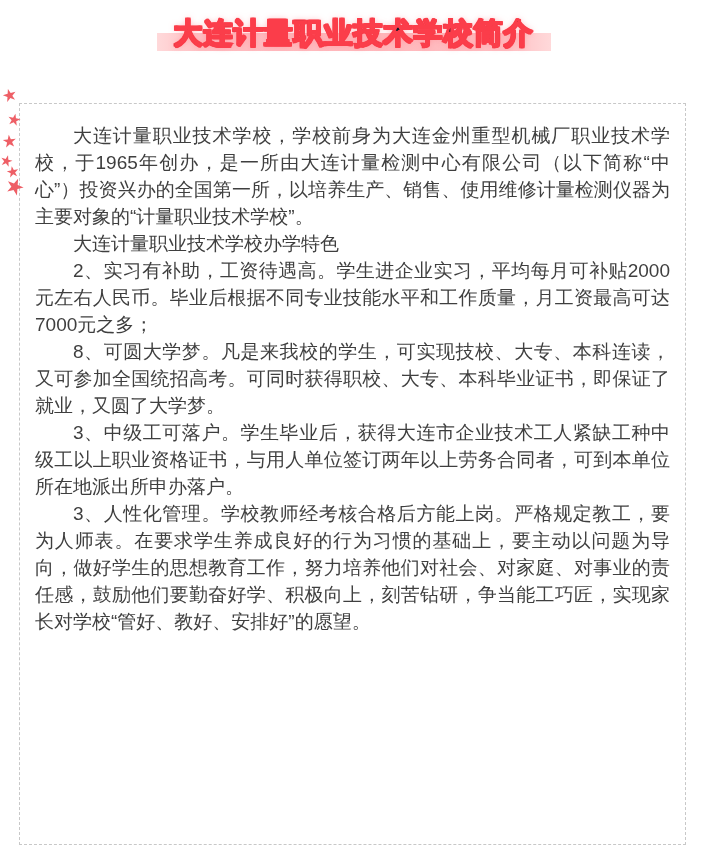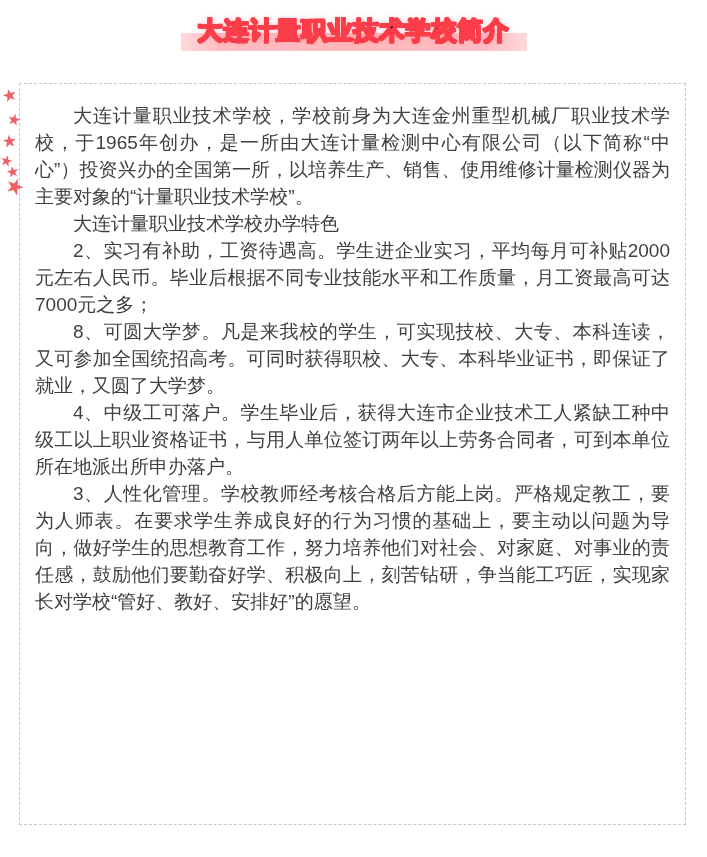--- a/index.html
+++ b/index.html
@@ -25,38 +25,38 @@
     position: absolute;
     left: 0; right: 0;
     top: 19px;
     height: 18px;
     background: linear-gradient(90deg, #ffd9da 0%, #ffbdc1 12%, #ffb9bd 50%, #ffbdc1 88%, #ffd9da 100%);
     z-index: 0;
   }
   .title-text {
     position: relative;
     z-index: 1;
-    font-size: 25px;
+    font-size: 29px;
     font-weight: bold;
     letter-spacing: 1px;
     color: #0f172a;
     -webkit-text-stroke: 1.4px #fb3d4a;
     text-shadow:
       -1px -1px 0 #fb3d4a, 1px -1px 0 #fb3d4a,
       -1px  1px 0 #fb3d4a, 1px  1px 0 #fb3d4a,
       -1px  0   0 #fb3d4a, 1px  0   0 #fb3d4a,
        0   -1px 0 #fb3d4a, 0    1px 0 #fb3d4a,
        0 0 6px rgba(255,130,140,0.75);
     white-space: nowrap;
   }
   
   .content-box {
     position: absolute;
     left: 19px;
-    top: 83px;
+    top: 103px;
     width: 667px;
     height: 742px;
     border: 1px dashed #c8c8c8;
     padding: 18px 15px 0 15px;
     overflow: hidden;
   }
   .content-box p {
     font-size: 19px;
     line-height: 27px;
     color: #3f3f3f;
@@ -93,15 +93,15 @@
 <span class="star star-3">★</span>
 <span class="star star-4">★</span>
 <span class="star star-5">★</span>
 <span class="star star-6">★</span>
 
 <div class="content-box">
   <p>大连计量职业技术学校，学校前身为大连金州重型机械厂职业技术学校，于1965年创办，是一所由大连计量检测中心有限公司（以下简称“中心”）投资兴办的全国第一所，以培养生产、销售、使用维修计量检测仪器为主要对象的“计量职业技术学校”。</p>
   <p>大连计量职业技术学校办学特色</p>
   <p>2、实习有补助，工资待遇高。学生进企业实习，平均每月可补贴2000元左右人民币。毕业后根据不同专业技能水平和工作质量，月工资最高可达7000元之多；</p>
   <p>8、可圆大学梦。凡是来我校的学生，可实现技校、大专、本科连读，又可参加全国统招高考。可同时获得职校、大专、本科毕业证书，即保证了就业，又圆了大学梦。</p>
-  <p>4、中级工可落户。学生毕业后，获得大连市企业技术工人紧缺工种中级工以上职业资格证书，与用人单位签订两年以上劳务合同者，可到本单位所在地派出所申办落户。</p>
+  <p>3、中级工可落户。学生毕业后，获得大连市企业技术工人紧缺工种中级工以上职业资格证书，与用人单位签订两年以上劳务合同者，可到本单位所在地派出所申办落户。</p>
   <p>3、人性化管理。学校教师经考核合格后方能上岗。严格规定教工，要为人师表。在要求学生养成良好的行为习惯的基础上，要主动以问题为导向，做好学生的思想教育工作，努力培养他们对社会、对家庭、对事业的责任感，鼓励他们要勤奋好学、积极向上，刻苦钻研，争当能工巧匠，实现家长对学校“管好、教好、安排好”的愿望。</p>
 </div>
 
 </body></html>

